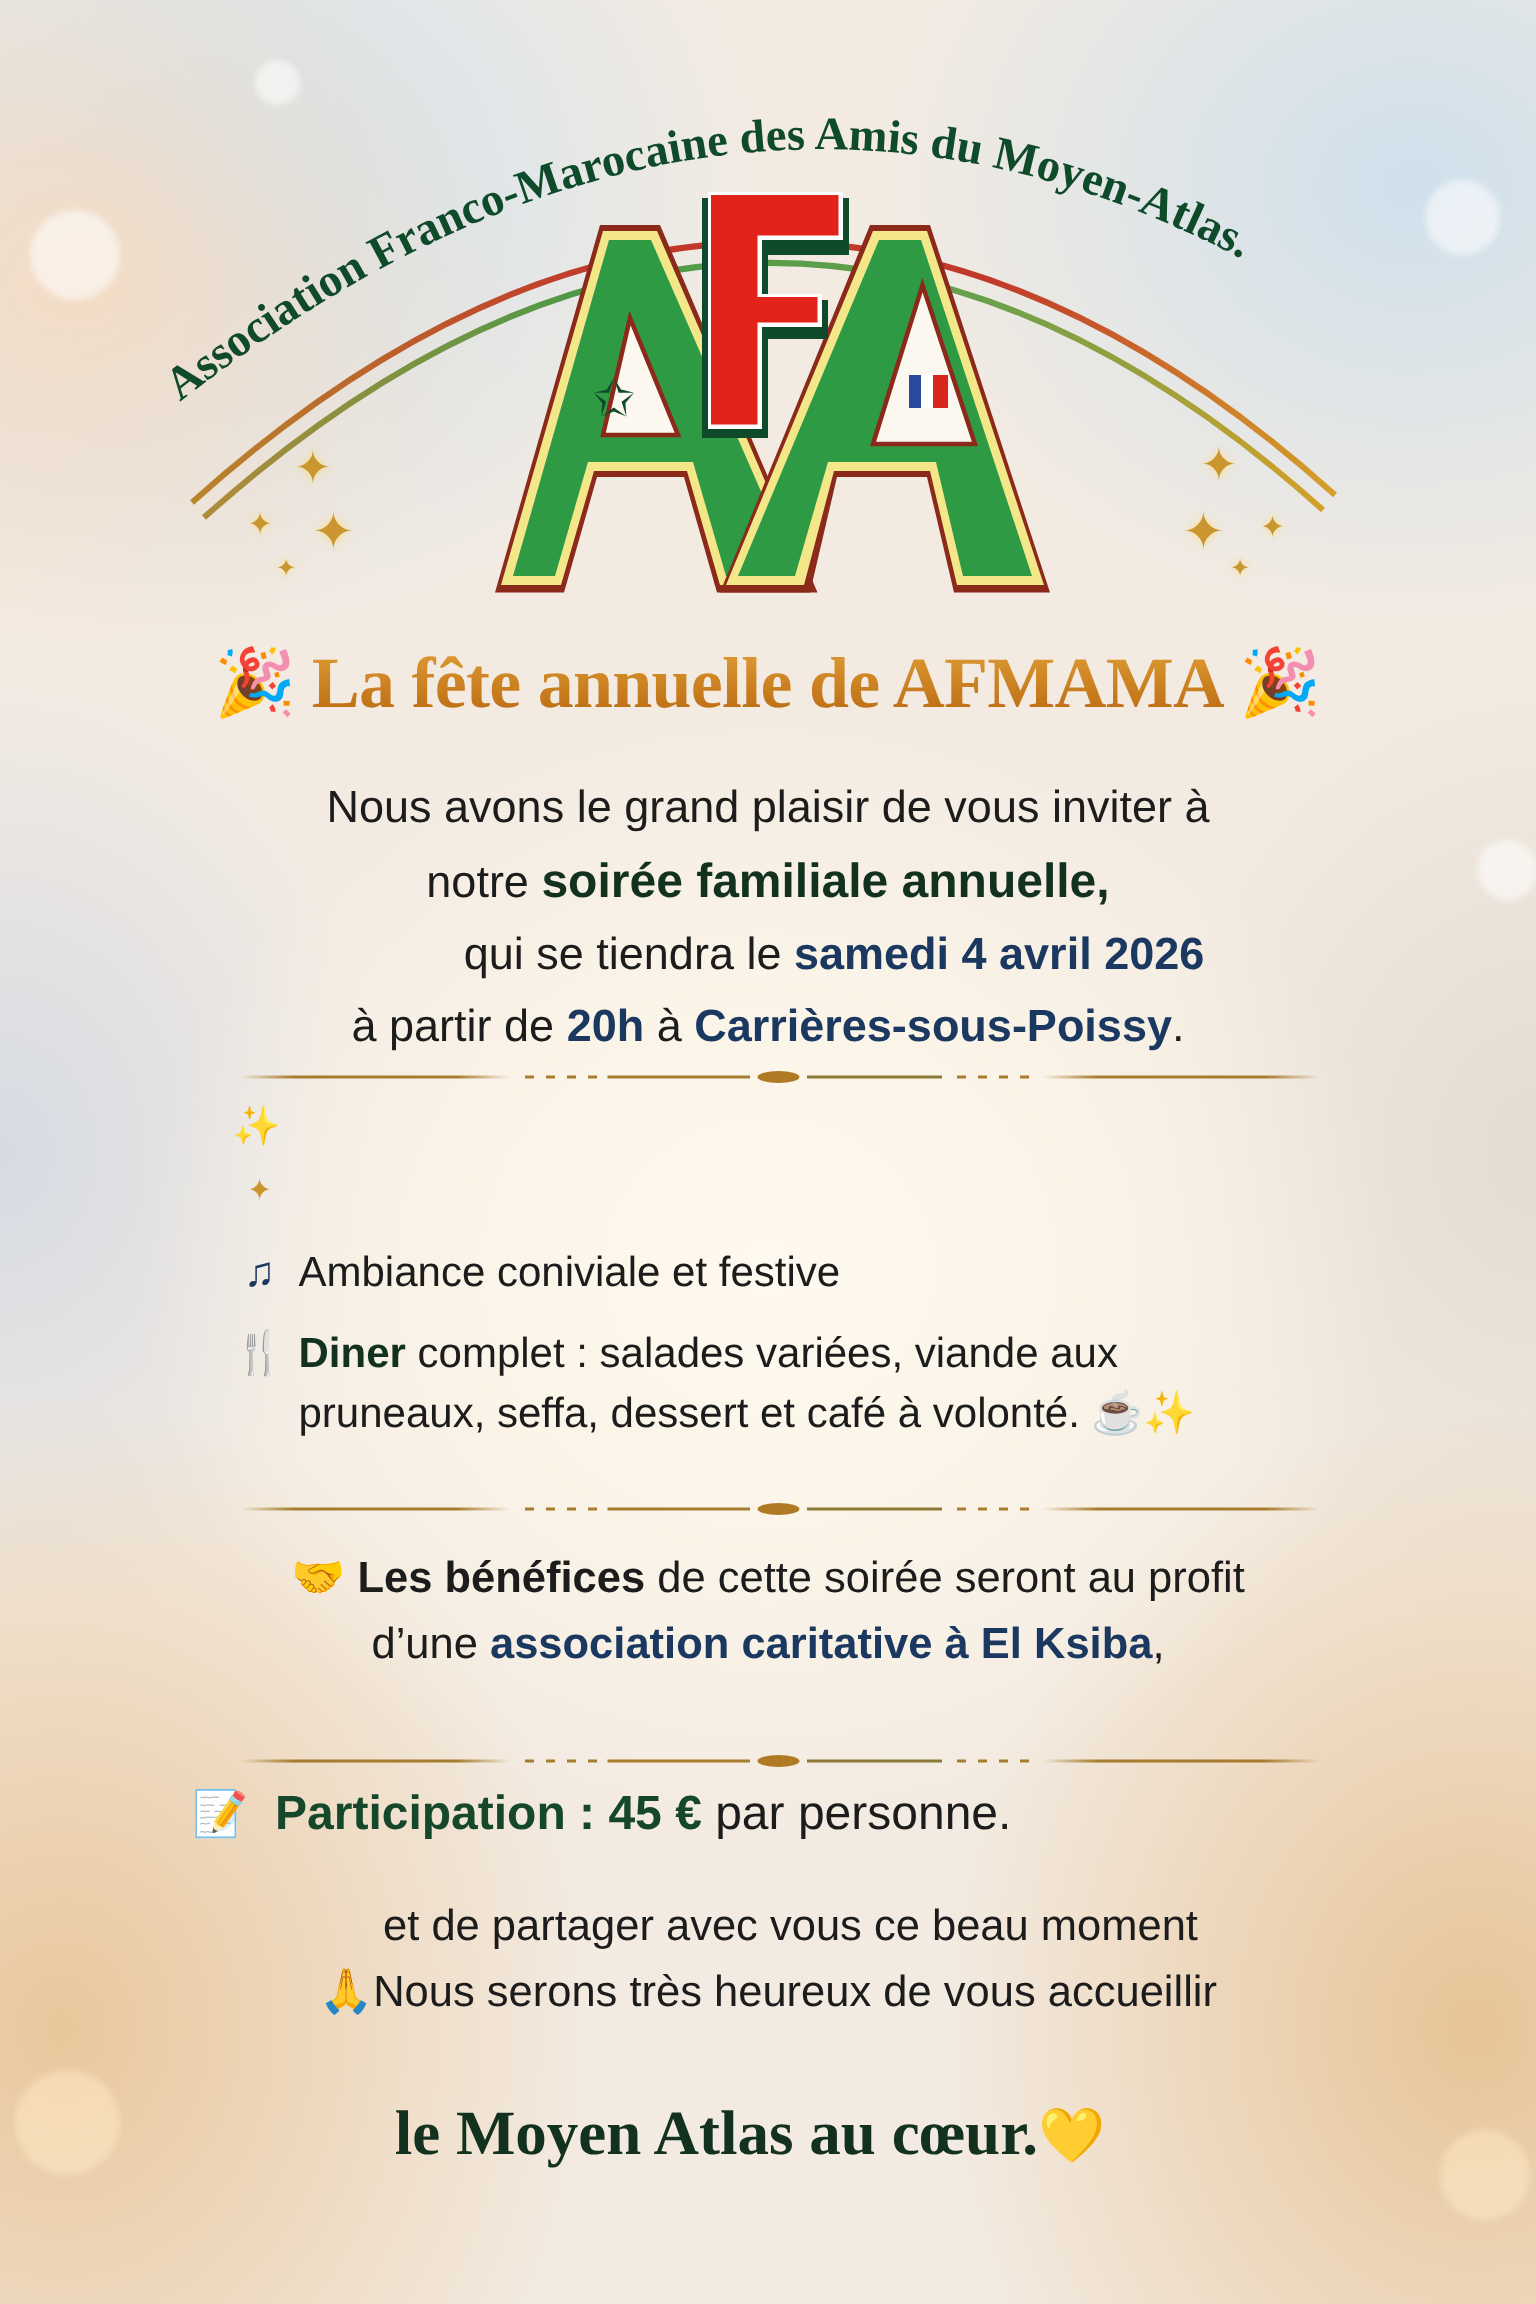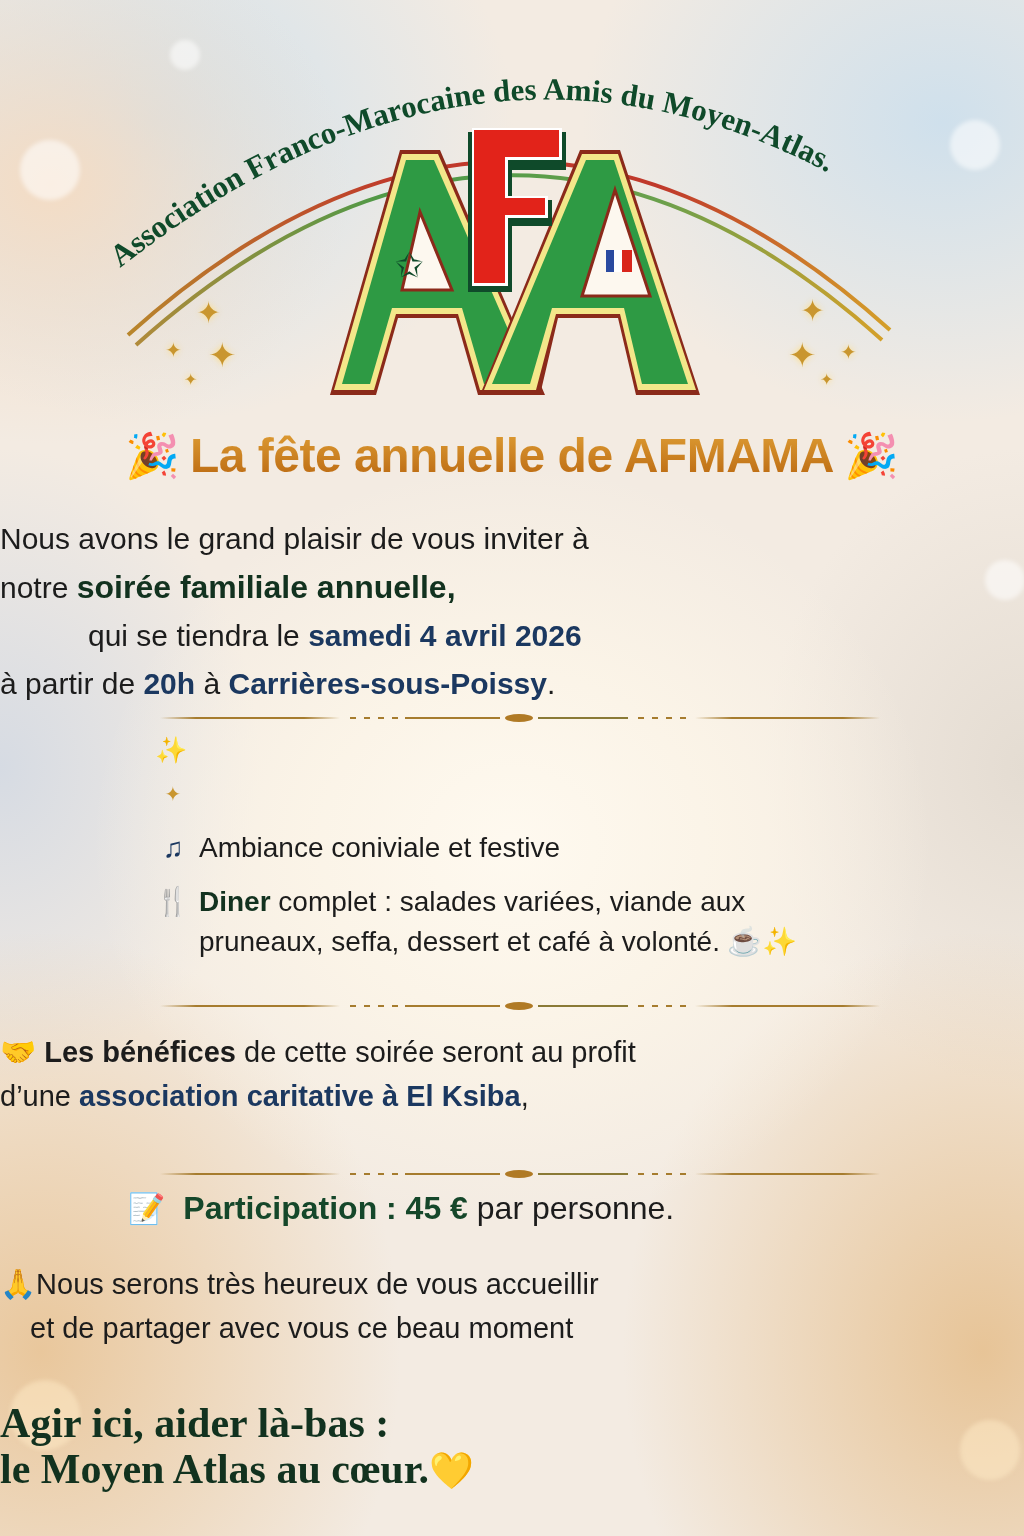--- a/index.html
+++ b/index.html
@@ -21,29 +21,29 @@
 
     
     .arc-svg { position: absolute; left: 0; top: 0; width: 1024px; height: 440px; }
     .arc-text { font-family: "Liberation Serif", serif; font-size: 31px; fill: #0f4a2a; font-weight: bold; }
 
     .sparkle { position: absolute; color: #c9962f; text-shadow: 0 0 6px rgba(255,220,120,0.9); line-height: 1; }
 
     
     .title-row { position: absolute; top: 428px; left: 0; width: 1024px; display: flex; justify-content: center; align-items: center; gap: 10px; }
     .title {
-      font-family: Liberation Sans, sans-serif; font-weight: bold; font-size: 48px;
+      font-family: Liberation Serif, serif; font-weight: bold; font-size: 48px;
       color: #c47a1c;
       background: linear-gradient(180deg, #e0a036 0%, #b8650f 100%);
       -webkit-background-clip: text; background-clip: text; -webkit-text-fill-color: transparent;
       letter-spacing: -0.5px;
     }
     .popper { font-size: 44px; line-height: 1; }
 
-    .block { position: absolute; left: 0; width: 1024px; }
+    .block { position: absolute; left: 0; width: 1024px; text-align: center; }
     .intro { top: 515px; font-size: 30px; line-height: 48px; color: #1c1c1c; }
     .intro .bold-dark { font-weight: bold; color: #12321f; font-size: 32px; }
     .intro .bold-blue { font-weight: bold; color: #1b3860; }
 
     .divider { position: absolute; left: 160px; width: 720px; height: 12px; }
     .divider .line { position: absolute; top: 5px; height: 2px; background: linear-gradient(90deg, rgba(180,140,60,0) 0%, #a67c2e 20%, #a67c2e 80%, rgba(180,140,60,0) 100%); }
     .divider .leaf { position: absolute; left: 345px; top: 2px; width: 28px; height: 8px; background: #b07a25; border-radius: 50%; }
     .divider .dash { position: absolute; top: 5px; height: 2px; width: 6px; background: #a67c2e; }
 
     .program { position: absolute; top: 735px; left: 155px; width: 760px; color: #1c1c1c; font-size: 28px; }
@@ -223,24 +223,23 @@
     <div class="dash" style="left:520px;"></div>
   <div class="line" style="left:535px;width:185px;"></div>
 </div>
 
 <div class="participation">
   <span style="font-size:30px;">📝</span>
   <span><span class="b">Participation : 45 €</span><span> par personne.</span></span>
 </div>
 
 <div class="block welcome">
+  <div style="padding-left:30px;">et de partager avec vous ce beau moment</div>
   <div>
     <span>🙏</span><span>Nous serons très heureux de vous accueillir</span>
   </div>
-  <div style="padding-left:30px;">et de partager avec vous ce beau moment</div>
 </div>
 
 <div class="block slogan">
-  <div style="padding-right:100px;">Agir ici, aider là-bas :</div>
   <div style="padding-right:24px;">
     <span>le Moyen Atlas au cœur.</span><span style="font-size:36px;">💛</span>
   </div>
 </div>
 
 </body></html>

